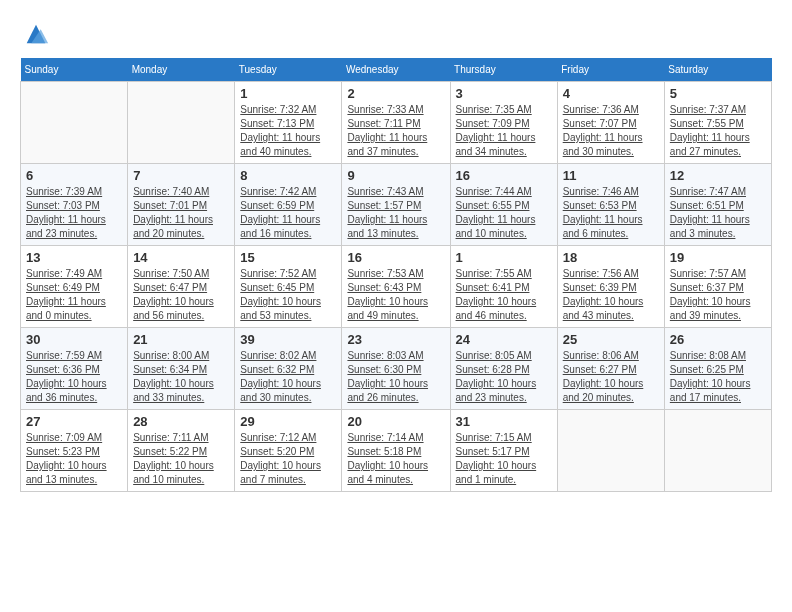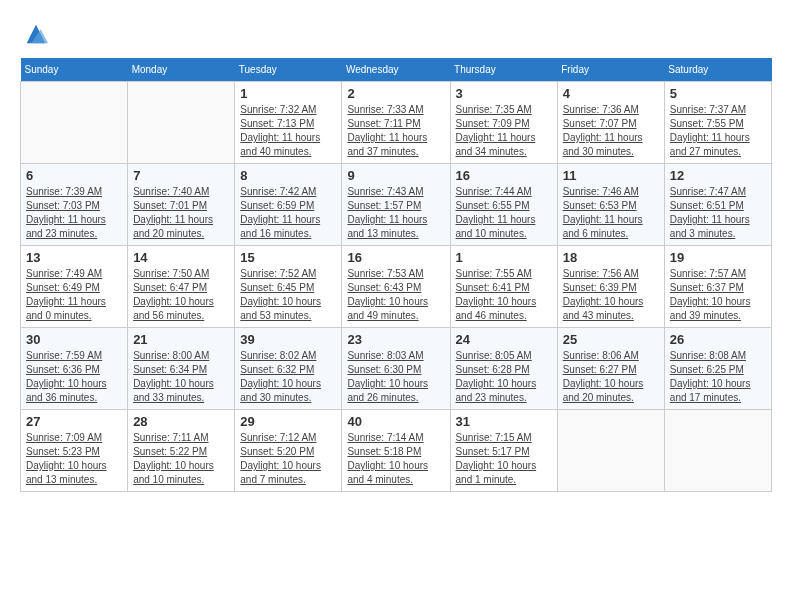--- a/index.html
+++ b/index.html
@@ -305,21 +305,21 @@
 Sunset: 5:22 PM
 Daylight: 10 hours and 10 minutes.</div>
         </td>
         <td>
           <span class="day-number">29</span>
           <div class="day-info">Sunrise: 7:12 AM
 Sunset: 5:20 PM
 Daylight: 10 hours and 7 minutes.</div>
         </td>
         <td>
-          <span class="day-number">40</span>
+          <span class="day-number">20</span>
           <div class="day-info">Sunrise: 7:14 AM
 Sunset: 5:18 PM
 Daylight: 10 hours and 4 minutes.</div>
         </td>
         <td>
           <span class="day-number">31</span>
           <div class="day-info">Sunrise: 7:15 AM
 Sunset: 5:17 PM
 Daylight: 10 hours and 1 minute.</div>
         </td>

